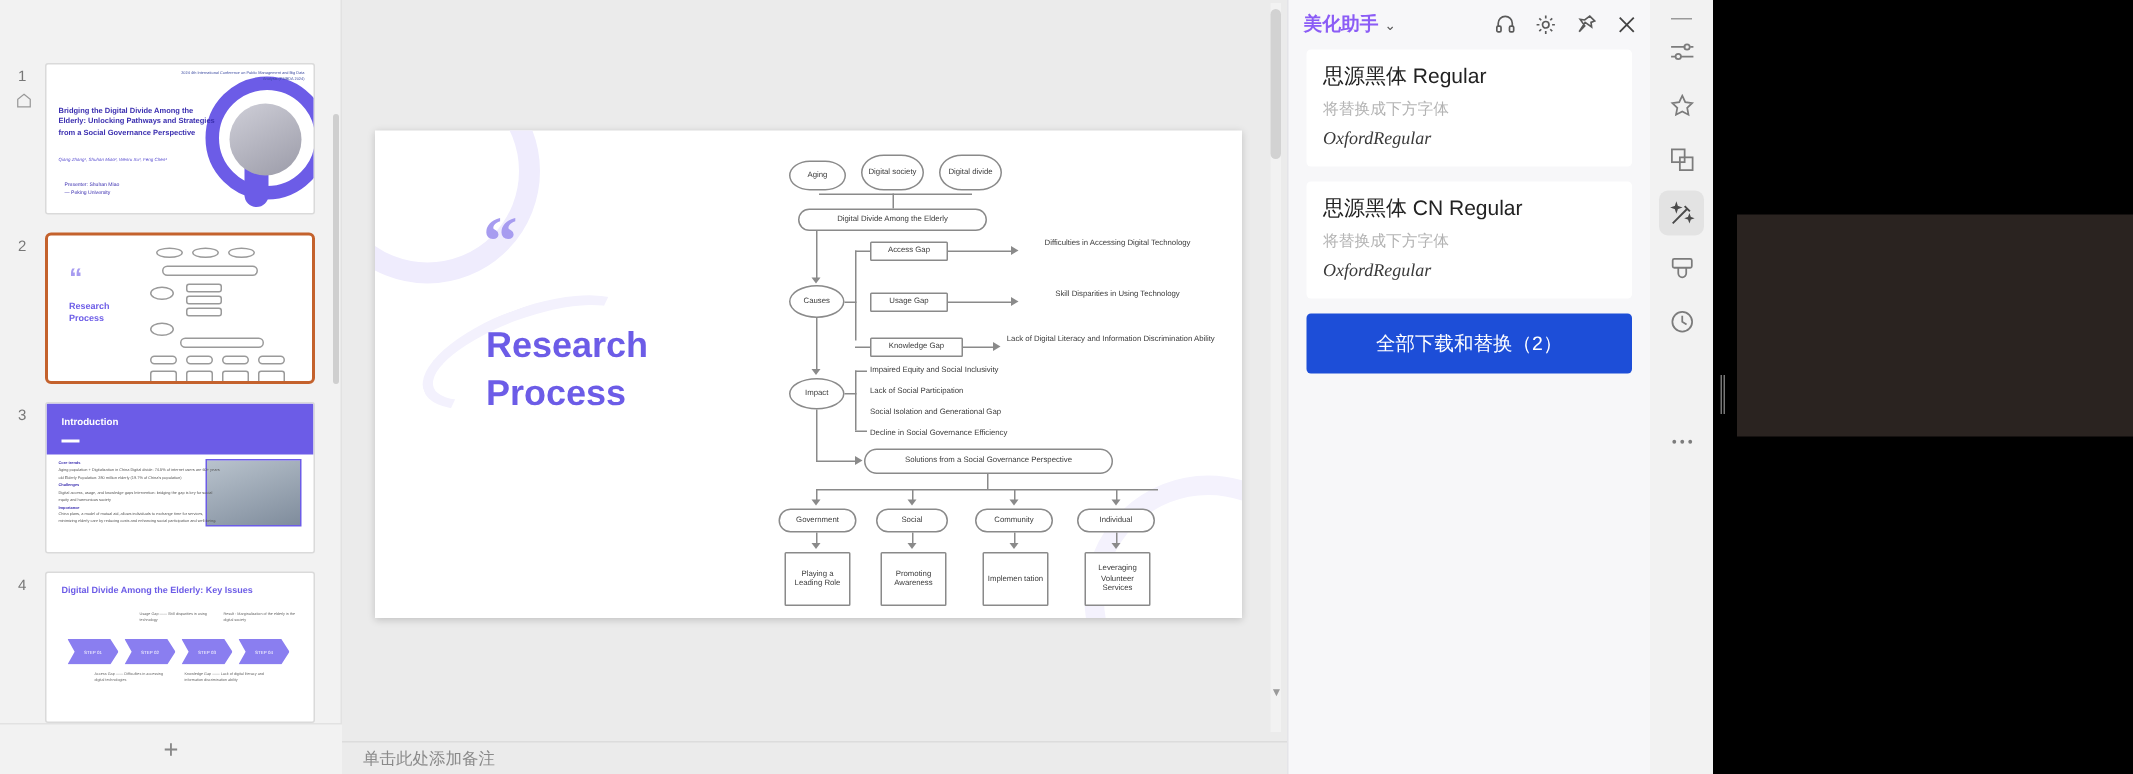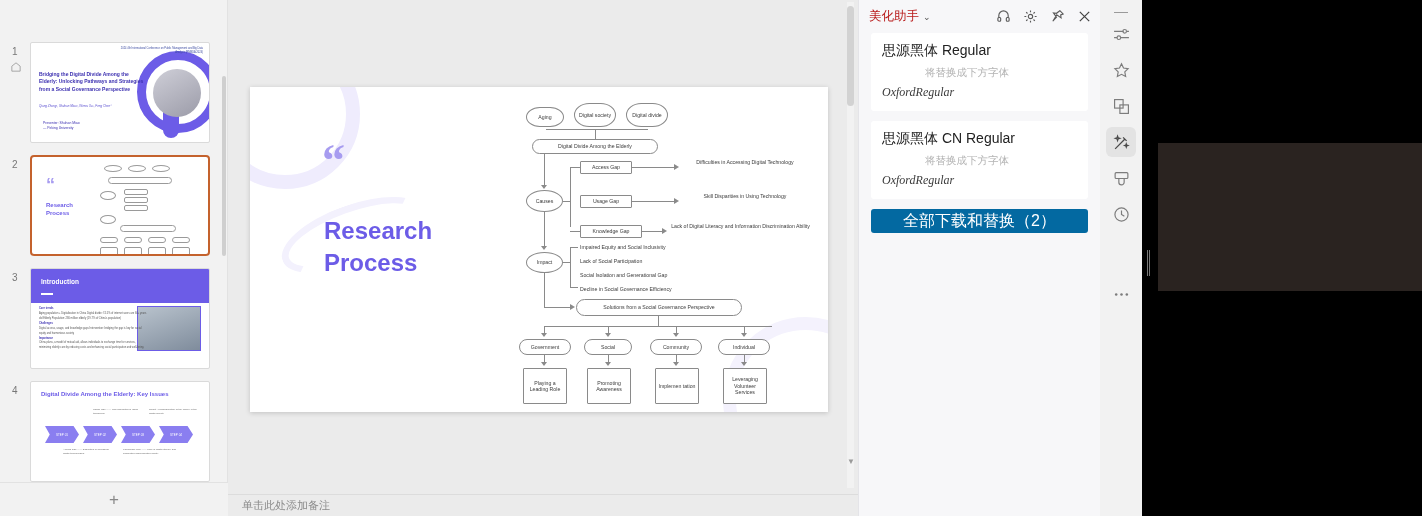--- a/index.html
+++ b/index.html
@@ -95,33 +95,33 @@
            border-top:1px solid #dcdcdc; display:flex; align-items:center; padding-left:14px;
            font-size:11px; color:#8a8a8a; }
   .c-scroll-v { position:absolute; right:4px; top:2px; width:7px; height:486px; background:#f2f2f2; }
   .c-scroll-thumb { position:absolute; right:4px; top:6px; width:7px; height:100px; background:#d2d2d2; border-radius:4px;}
   .c-scroll-arrow { position:absolute; right:3px; bottom:28px; font-size:8px; color:#9a9a9a; }
 
   
   .rpanel { position:absolute; left:858px; top:0; width:242px; height:516px; background:#f7f7f9;
             border-left:1px solid #e4e4e8; }
   .rp-head { height:33px; display:flex; align-items:center; padding:0 8px 0 10px; }
-  .rp-title { font-size:12.5px; color:#b91c1c; font-weight:normal; }
+  .rp-title { font-size:12.5px; color:#8b5cf6; font-weight:bold; }
   .rp-caret { font-size:9px; color:#555; margin-left:4px; }
   .rp-icons { margin-left:auto; display:flex; gap:12px; align-items:center; }
   .rp-ic { width:15px; height:15px; cursor:pointer; color:#5a5a5a; }
   .promo { display:flex; align-items:center; gap:7px; padding:4px 12px 10px 12px; font-size:11.5px; color:#333; }
   .promo .bulb { width:13px; height:13px; color:#4a6cf0; }
   .sec-label { padding:4px 12px 7px; font-size:11px; color:#555; }
   .fcard { margin:0 12px 10px; background:#fff; border-radius:3px; padding:9px 11px 11px; }
   .f-name { font-size:14px; color:#222; margin-bottom:6px; }
-  .f-sub { font-size:10.5px; color:#b3b3b3; margin-bottom:5px;margin-left:43px; }
+  .f-sub { font-size:10.5px; color:#b3b3b3; margin-bottom:5px; }
   .f-target { font-size:12px; color:#3a3a3a; font-family:"Liberation Serif",serif; font-style:italic; }
-  .dl-btn { margin:6px 12px 0; height:24px; background:#0369a1; color:#fff; border-radius:3px;
-            display:flex; align-items:center; justify-content:center; font-size:16px; cursor:pointer; }
+  .dl-btn { margin:6px 12px 0; height:40px; background:#1d4ed8; color:#fff; border-radius:3px;
+            display:flex; align-items:center; justify-content:center; font-size:13px; cursor:pointer; }
 
   
   .rail { position:absolute; left:1100px; top:0; width:42px; height:516px; background:#f2f2f2; }
   .rail-item { width:30px; height:30px; margin:6px auto 0; border-radius:6px; display:flex;
                align-items:center; justify-content:center; color:#7c7c7c; cursor:pointer; }
   .rail-item.active { background:#e3e3e3; color:#4a4a4a; }
   .rail-sep { width:14px; height:1px; background:#9a9a9a; margin:12px auto 4px; }
 
   
   .video { position:absolute; left:1158px; top:143px; width:264px; height:148px; overflow:hidden;

